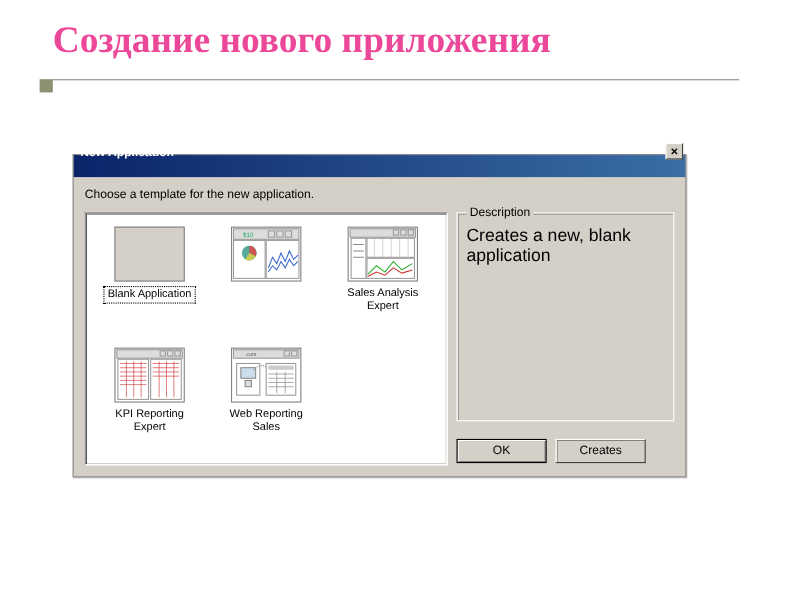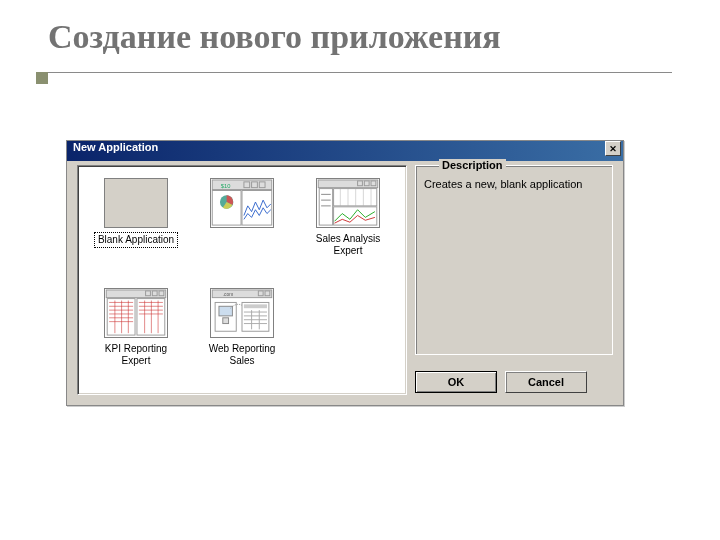--- a/index.html
+++ b/index.html
@@ -7,21 +7,21 @@
     width: 720px;
     height: 540px;
     background: #ffffff;
     font-family: "Times New Roman", serif;
     position: relative;
     overflow: hidden;
   }
   .slide-title {
     font-size: 34px;
     font-weight: bold;
-    color: #737373;
+    color: #ec4899;
     padding: 18px 0 10px 48px;
     font-family: "Times New Roman", serif;
   }
   .title-rule {
     margin: 6px 48px 0 48px;
     border: none;
     border-top: 1px solid #8a8a8a;
   }
   .accent-square {
     position: absolute;
@@ -38,24 +38,24 @@
     width: 558px;
     background: #d4d0c8;
     border: 1px solid #888;
     font-family: Tahoma, Verdana, sans-serif;
     font-size: 11px;
     color: #000;
     box-shadow: 1px 1px 0 rgba(0,0,0,0.2);
   }
   .titlebar {
     display: flex;
-    align-items: flex-start;
+    align-items: flex-end;
     justify-content: space-between;
     height: 20px;
-    padding: 0 2px 4px 6px;
+    padding: 0 2px 16px 6px;
     background: linear-gradient(to right, #0a246a, #3a6ea5);
     color: #fff;
     font-weight: bold;
     font-size: 11px;
   }
   .close-btn {
     width: 16px;
     height: 15px;
     background: #d4d0c8;
     border-top: 1px solid #fff;
@@ -135,38 +135,36 @@
   .groupbox {
     position: relative;
     border: 1px solid #fff;
     box-shadow: inset 1px 1px 0 #808080;
     padding: 12px 8px 8px 8px;
     height: 190px;
   }
   .groupbox-title {
     position: absolute;
     top: -7px;
-    left: 23px;
+    left: 8px;
     background: #d4d0c8;
     padding: 0 3px;
     font-size: 11px;
-    font-weight: bold;
   }
   .desc-text {
-    font-size: 11px;
+    font-size: 16px;
     color: #000;
   }
   .button-row {
     margin-top: auto;
     display: flex;
     gap: 8px;
     padding-top: 16px;
     padding-bottom: 2px;
     justify-content: flex-start;
-    font-weight: bold;
   }
   .win-btn {
     min-width: 82px;
     height: 22px;
     background: #d4d0c8;
     border-top: 1px solid #fff;
     border-left: 1px solid #fff;
     border-right: 1px solid #404040;
     border-bottom: 1px solid #404040;
     font-family: Tahoma, sans-serif;
@@ -189,20 +187,21 @@
 <div class="accent-square"></div>
 <hr class="title-rule">
 
 <div class="dialog">
   <div class="titlebar">
     <span>New Application</span>
     <div class="close-btn">
       <span>✕</span>
     </div>
   </div>
+  <div class="instruction">Choose a template for the new application.</div>
   <div class="dialog-body">
     <div class="templates-pane">
 
       <div class="tpl selected">
         <div class="thumb"></div>
         <div class="label">Blank Application</div>
       </div>
 
       <div class="tpl">
         <div class="thumb">
@@ -310,17 +309,17 @@
 
     </div>
 
     <div class="right-col">
       <div class="groupbox">
         <div class="groupbox-title">Description</div>
         <div class="desc-text">Creates a new, blank application</div>
       </div>
       <div class="button-row">
         <div class="win-btn default">OK</div>
-        <div class="win-btn">Cancel</div>
+        <div class="win-btn">Creates</div>
       </div>
     </div>
   </div>
 </div>
 
 </body></html>

